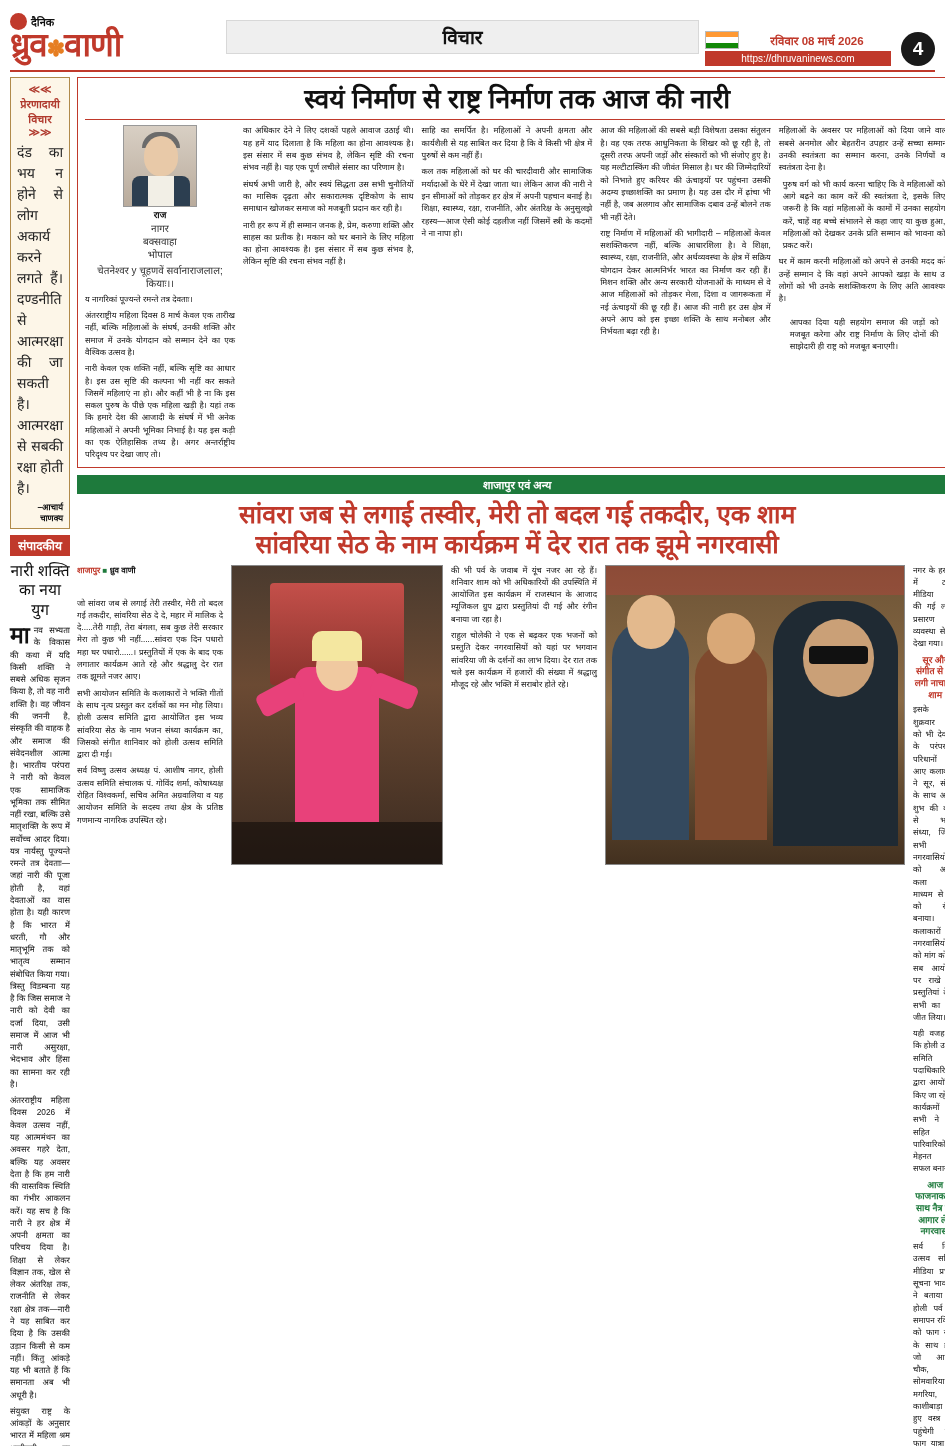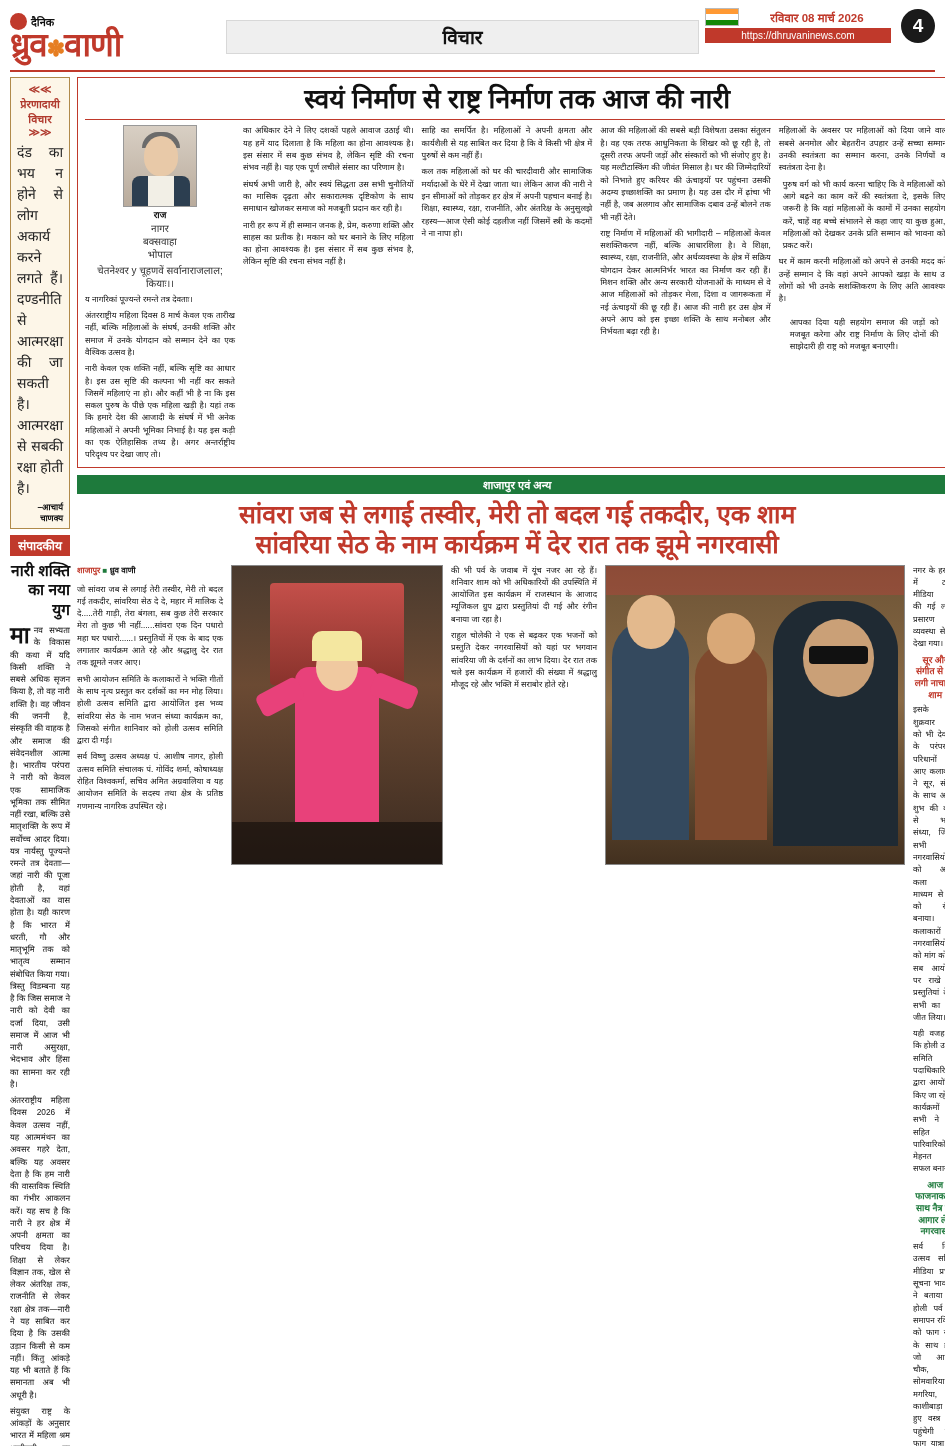--- a/index.html
+++ b/index.html
@@ -24,21 +24,21 @@
   }
   .logo-dainik { font-size:11px; font-weight:bold; color:#111; }
   .logo-main { font-size:33px; font-weight:bold; color:#c0392b; letter-spacing:-1px; line-height:1; margin-top:-2px; }
   .logo-main .sep { color:#e67e22; font-size:22px; }
   .head-center { flex:1; display:flex; align-items:center; justify-content:center; position:relative; }
   .head-center-bar {
     width:100%; height:34px; background:#efefef; border:1px solid #d8d8d8;
     display:flex; align-items:center; justify-content:center;
   }
   .head-center-bar span { font-size:19px; font-weight:bold; color:#111; }
-  .head-right { width:230px; display:flex; flex-direction:column; justify-content:flex-start; align-items:flex-end; }
+  .head-right { width:230px; display:flex; flex-direction:column; justify-content:flex-end; align-items:flex-end; }
   .date-row { display:flex; align-items:center; width:100%; }
   .flag { width:34px; height:18px; display:flex; flex-direction:column; border:1px solid #bbb; }
   .flag i { flex:1; display:block; }
   .flag .s1{background:#ff9933}.flag .s2{background:#fff}.flag .s3{background:#138808}
   .date-txt { flex:1; text-align:center; font-size:11.5px; font-weight:bold; color:#c0392b; }
   .pageno {
     width:34px;height:34px;border-radius:50%;background:#1a1a1a;color:#fff;
     display:flex;align-items:center;justify-content:center;font-size:19px;font-weight:bold;
     margin-left:6px;
   }
@@ -52,21 +52,21 @@
   .col-left { width:212px; }
   .col-main { flex:1; }
 
   
   .thought-box { border:1px solid #b08a4a; background:#fdf6e8; padding:5px 6px; margin-bottom:6px; }
   .thought-title { text-align:center; font-size:11px; font-weight:bold; color:#b03a2e; margin-bottom:3px; }
   .thought-text { font-size:14px; line-height:1.5; text-align:justify; color:#222; }
   .thought-author { text-align:right; font-size:8.4px; font-weight:bold; margin-top:2px; }
 
   .edit-head { background:#c0392b; color:#fff; text-align:center; font-size:12px; font-weight:bold; padding:2px 0; }
-  .edit-title { text-align:right; font-size:15.5px; font-weight:bold; margin:5px 0 5px; line-height:1.25; }
+  .edit-title { text-align:center; font-size:15.5px; font-weight:normal; margin:5px 0 5px; line-height:1.25; }
   .edit-body { font-size:8.3px; line-height:1.48; text-align:justify; column-count:1; }
   .dropcap { float:left; font-size:23px; font-weight:bold; line-height:0.85; margin:2px 4px 0 0; color:#111; }
 
   
   .lead-box { border:1px solid #c0392b; padding:6px 7px 5px; }
   .lead-head {
     font-size:26.5px; font-weight:bold; text-align:center; line-height:1.15;
     border-bottom:1px solid #c0392b; padding-bottom:5px; margin-bottom:5px;
   }
   .lead-cols { display:flex; gap:8px; }
@@ -95,21 +95,21 @@
 
   .story2 { display:flex; gap:8px; }
   .s2-col { font-size:8.2px; line-height:1.5; text-align:justify; }
   .s2-text1 { width:146px; }
   .s2-text2 { width:146px; }
   .s2-photo { width:212px; }
   .s2-photo2 { width:300px; }
   .photo {
     width:100%; border:1px solid #888; position:relative; overflow:hidden;
   }
-  .byline { font-size:8px; font-weight:bold; margin-bottom:7px; }
+  .byline { font-size:8px; font-weight:bold; margin-bottom:21px; }
   .byline .loc { color:#c0392b; }
   .byline .dot { color:#1e7a3c; }
   .subhead { font-weight:bold; font-size:9px; color:#c0392b; text-align:center; margin:4px 0 3px; line-height:1.3;}
   .subhead2 { font-weight:bold; font-size:9px; color:#1e7a3c; text-align:center; margin:4px 0 3px; line-height:1.3;}
 
   
   .ph-holi1 { height:300px; background:
       linear-gradient(180deg,#4a3a2e 0%, #6b4a33 40%, #3a2a20 100%); }
   .ph-holi2 { height:300px; background:
       linear-gradient(180deg,#6d5436 0%, #8a6a45 45%, #42301f 100%); }

